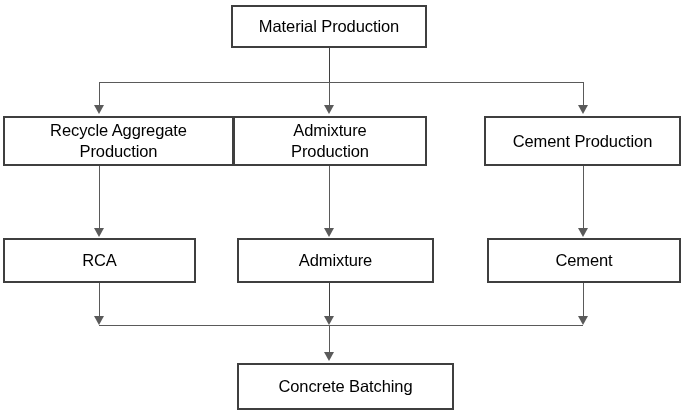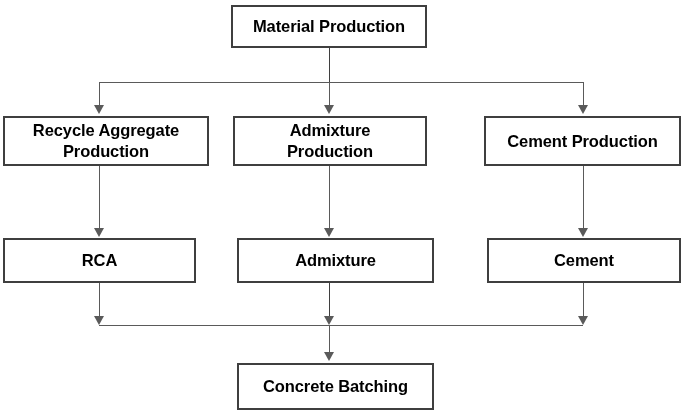--- a/index.html
+++ b/index.html
@@ -21,21 +21,21 @@
   .node {
     position: absolute;
     box-sizing: border-box;
     background: #ffffff;
     border: 2px solid #3f3f3f;
     display: flex;
     align-items: center;
     justify-content: center;
     text-align: center;
     color: #000000;
-    font-weight: bold;
+    font-weight: normal;
     font-family: "Liberation Sans", sans-serif;
     font-size: 16.5px;
     line-height: 1.25;
     letter-spacing: -0.1px;
     z-index: 3;
   }
   .node .label {
     display: block;
     padding: 0 4px;
     white-space: pre-line;
@@ -82,21 +82,21 @@
 
   <div class="vline" style="left:99px; top:82px; height:25px;"></div>
   <div class="arrowhead" style="left:94px; top:105px;"></div>
 
   <div class="vline" style="left:329px; top:82px; height:25px;"></div>
   <div class="arrowhead" style="left:324px; top:105px;"></div>
 
   <div class="vline" style="left:583px; top:82px; height:25px;"></div>
   <div class="arrowhead" style="left:578px; top:105px;"></div>
 
-  <div class="node" style="left:3px; top:116px; width:206px; height:50px;">
+  <div class="node" style="left:3px; top:116px; width:231px; height:50px;">
     <span class="label">Recycle Aggregate
 Production</span>
   </div>
 
   <div class="node" style="left:233px; top:116px; width:194px; height:50px;">
     <span class="label">Admixture
 Production</span>
   </div>
 
   <div class="node" style="left:484px; top:116px; width:197px; height:50px;">
@@ -131,17 +131,17 @@
   <div class="arrowhead" style="left:324px; top:316px;"></div>
 
   <div class="vline" style="left:583px; top:283px; height:40px;"></div>
   <div class="arrowhead" style="left:578px; top:316px;"></div>
 
   <div class="hline" style="left:99px; top:325px; width:484px;"></div>
 
   <div class="vline" style="left:329px; top:325px; height:29px;"></div>
   <div class="arrowhead" style="left:324px; top:352px;"></div>
 
-  <div class="node" style="left:237px; top:363px; width:197px; height:47px;">
+  <div class="node" style="left:237px; top:363px; width:217px; height:47px;">
     <span class="label">Concrete Batching</span>
   </div>
 
 </div>
 
 </body></html>

